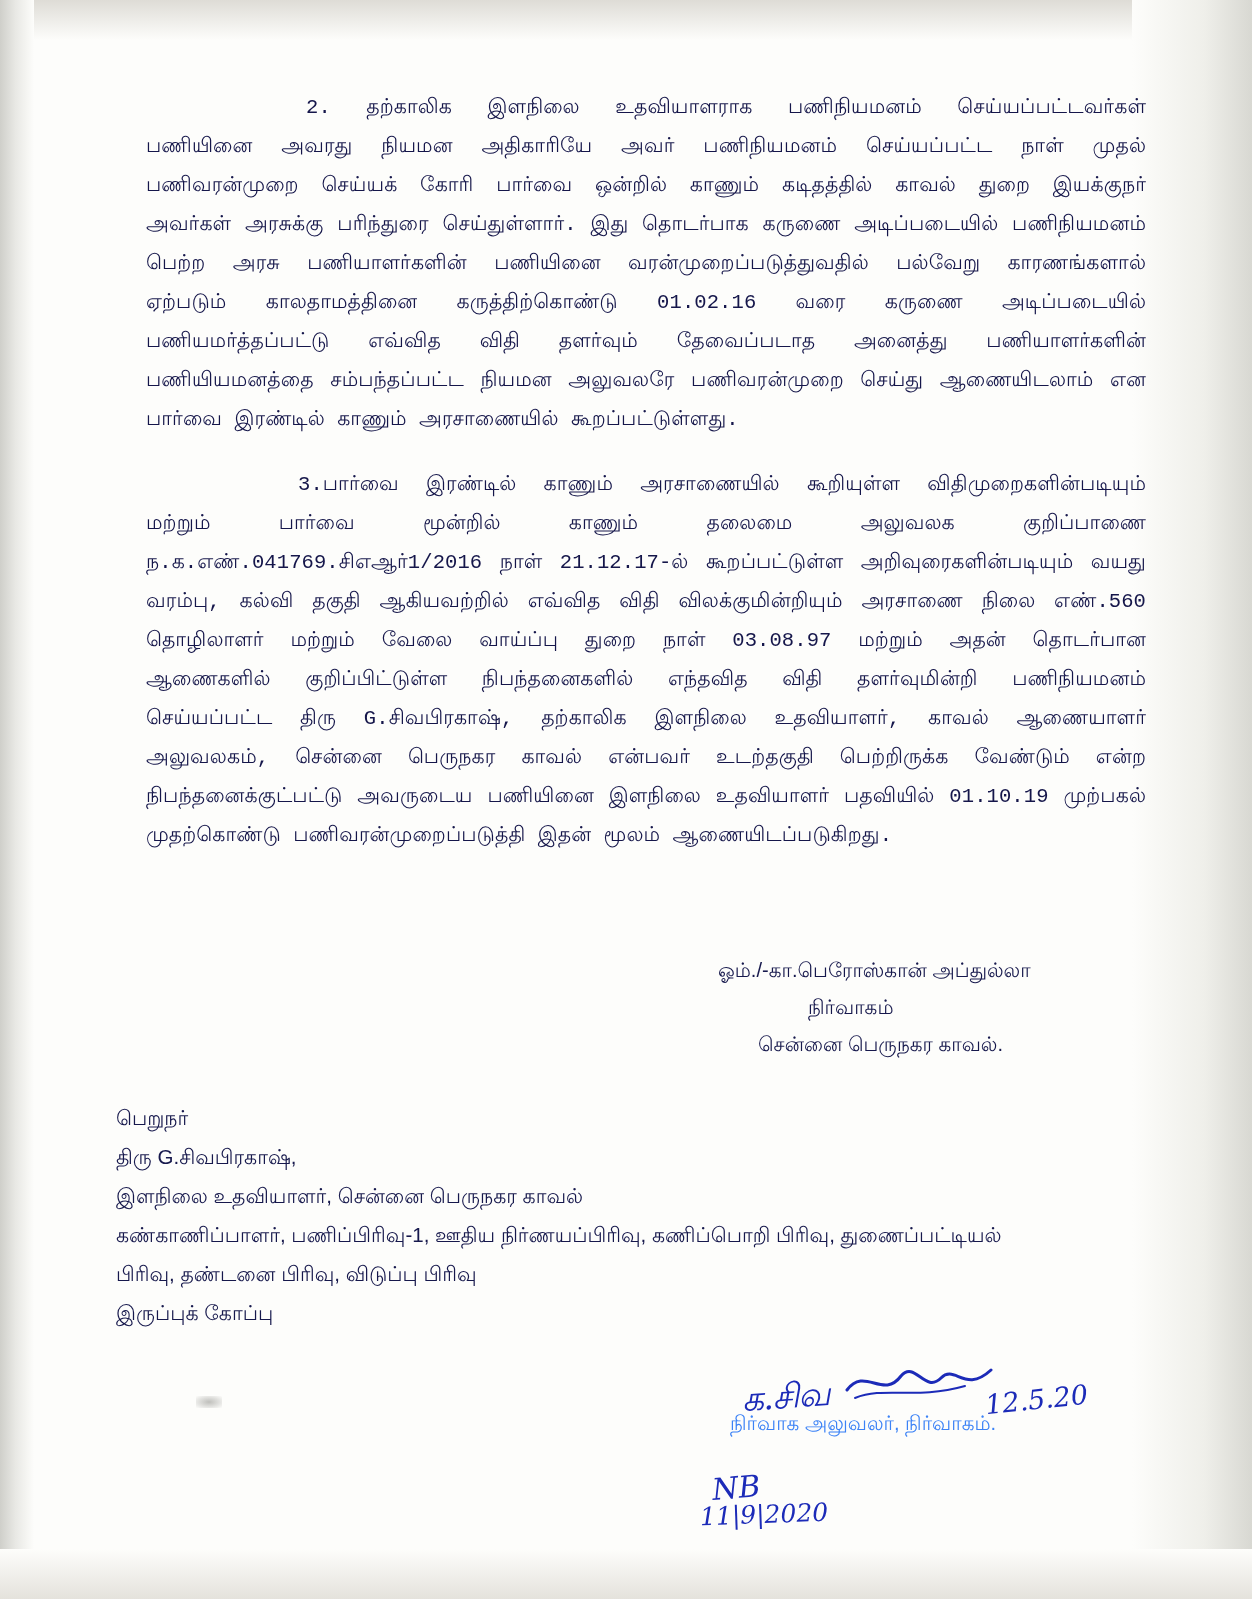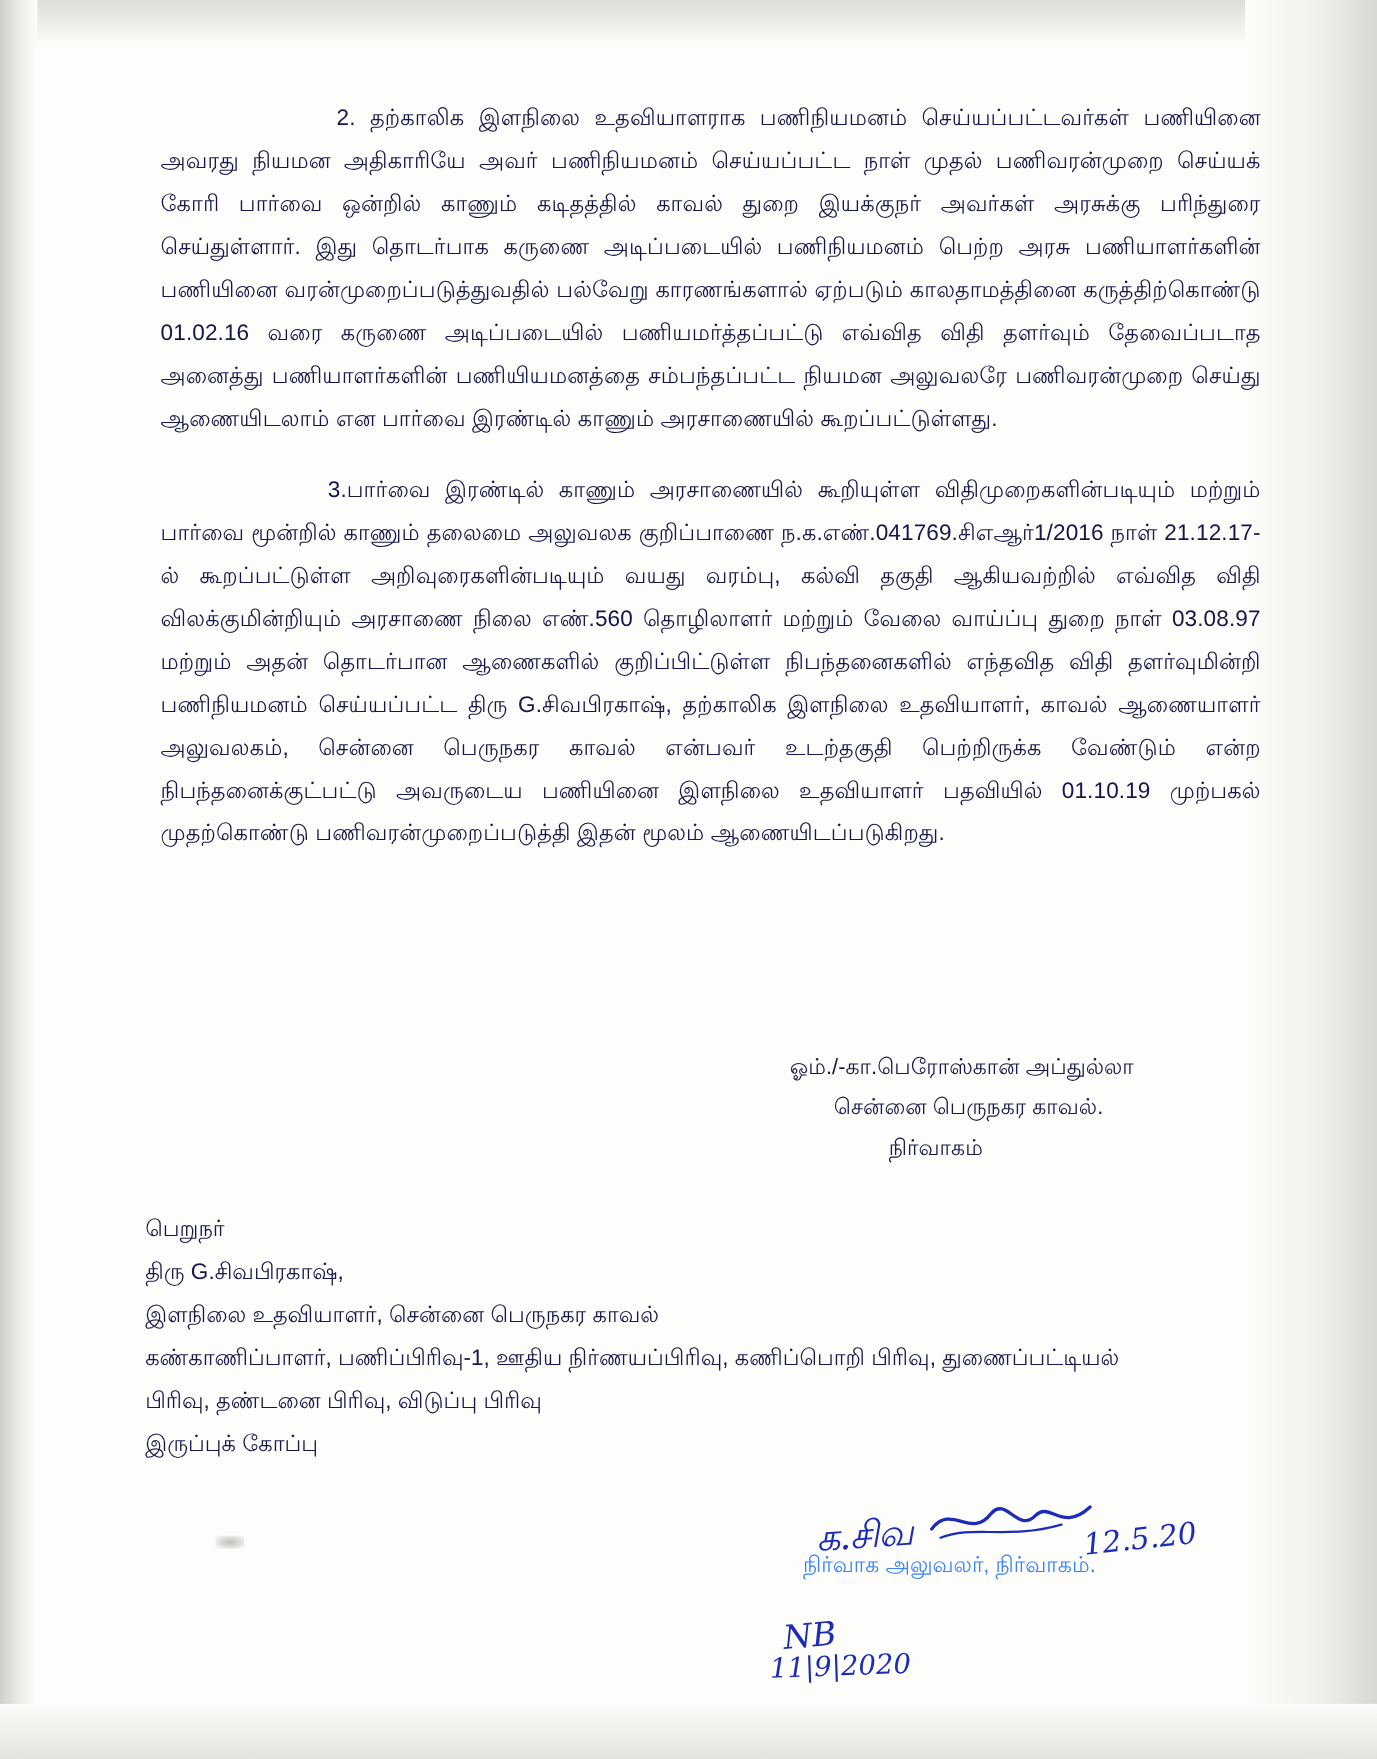--- a/index.html
+++ b/index.html
@@ -38,20 +38,21 @@
     position: absolute;
     left: 0; bottom: 0;
     width: 100%; height: 50px;
     background: linear-gradient(0deg, #e4e2dc 0%, #fdfdfb 100%);
   }
   .content {
     position: absolute;
     left: 146px;
     top: 88px;
     width: 1000px;
+    font-family: Liberation Mono, monospace;
   }
   .para {
     font-size: 20.5px;
     line-height: 39px;
     color: #15164a;
     text-align: justify;
     text-justify: inter-word;
     letter-spacing: 0.1px;
     margin: 0 0 26px 0;
   }
@@ -79,21 +80,20 @@
   .sig-line.c3 { padding-left: 90px; }
   .sig-line.c4 { padding-left: 40px; }
   .recipient-block {
     position: absolute;
     left: 116px;
     top: 1098px;
     width: 1000px;
     font-size: 20.5px;
     line-height: 39px;
     color: #16184c;
-    margin-left: 16px;
   }
   .recipient-block div {
     white-space: nowrap;
   }
   .footer-officer {
     position: absolute;
     left: 730px;
     top: 1412px;
     font-size: 20px;
     color: #3b82f6;
@@ -164,22 +164,22 @@
       <span>தற்காலிக இளநிலை உதவியாளராக பணிநியமனம் செய்யப்பட்டவர்கள் பணியினை அவரது நியமன அதிகாரியே அவர் பணிநியமனம் செய்யப்பட்ட நாள் முதல் பணிவரன்முறை செய்யக் கோரி பார்வை ஒன்றில் காணும் கடிதத்தில் காவல் துறை இயக்குநர் அவர்கள் அரசுக்கு பரிந்துரை செய்துள்ளார். இது தொடர்பாக கருணை அடிப்படையில் பணிநியமனம் பெற்ற அரசு பணியாளர்களின் பணியினை வரன்முறைப்படுத்துவதில் பல்வேறு காரணங்களால் ஏற்படும் காலதாமத்தினை கருத்திற்கொண்டு 01.02.16 வரை கருணை அடிப்படையில் பணியமர்த்தப்பட்டு எவ்வித விதி தளர்வும் தேவைப்படாத அனைத்து பணியாளர்களின் பணியியமனத்தை சம்பந்தப்பட்ட நியமன அலுவலரே பணிவரன்முறை செய்து ஆணையிடலாம் என பார்வை இரண்டில் காணும் அரசாணையில் கூறப்பட்டுள்ளது.</span>
     </p>
 
     <p class="para p3">
       <span class="indent"></span><span>3.</span><span>பார்வை இரண்டில் காணும் அரசாணையில் கூறியுள்ள விதிமுறைகளின்படியும் மற்றும் பார்வை மூன்றில் காணும் தலைமை அலுவலக குறிப்பாணை ந.க.எண்.041769.சிஎஆர்1/2016 நாள் 21.12.17-ல் கூறப்பட்டுள்ள அறிவுரைகளின்படியும் வயது வரம்பு, கல்வி தகுதி ஆகியவற்றில் எவ்வித விதி விலக்குமின்றியும் அரசாணை நிலை எண்.560 தொழிலாளர் மற்றும் வேலை வாய்ப்பு துறை நாள் 03.08.97 மற்றும் அதன் தொடர்பான ஆணைகளில் குறிப்பிட்டுள்ள நிபந்தனைகளில் எந்தவித விதி தளர்வுமின்றி பணிநியமனம் செய்யப்பட்ட திரு G.சிவபிரகாஷ், தற்காலிக இளநிலை உதவியாளர், காவல் ஆணையாளர் அலுவலகம், சென்னை பெருநகர காவல் என்பவர் உடற்தகுதி பெற்றிருக்க வேண்டும் என்ற நிபந்தனைக்குட்பட்டு அவருடைய பணியினை இளநிலை உதவியாளர் பதவியில் 01.10.19 முற்பகல் முதற்கொண்டு பணிவரன்முறைப்படுத்தி இதன் மூலம் ஆணையிடப்படுகிறது.</span>
     </p>
   </div>
 
   <div class="signature-block">
     <div class="sig-line c1">ஓம்./-கா.பெரோஸ்கான் அப்துல்லா</div>
+    <div class="sig-line c3">நிர்வாகம்</div>
     <div class="sig-line c4">சென்னை பெருநகர காவல்.</div>
-    <div class="sig-line c3">நிர்வாகம்</div>
   </div>
 
   <div class="recipient-block">
     <div>பெறுநர்</div>
     <div>திரு G.சிவபிரகாஷ்,</div>
     <div>இளநிலை உதவியாளர், சென்னை பெருநகர காவல்</div>
     <div>கண்காணிப்பாளர், பணிப்பிரிவு-1, ஊதிய நிர்ணயப்பிரிவு, கணிப்பொறி பிரிவு, துணைப்பட்டியல்</div>
     <div>பிரிவு, தண்டனை பிரிவு, விடுப்பு பிரிவு</div>
     <div>இருப்புக் கோப்பு</div>
   </div>

